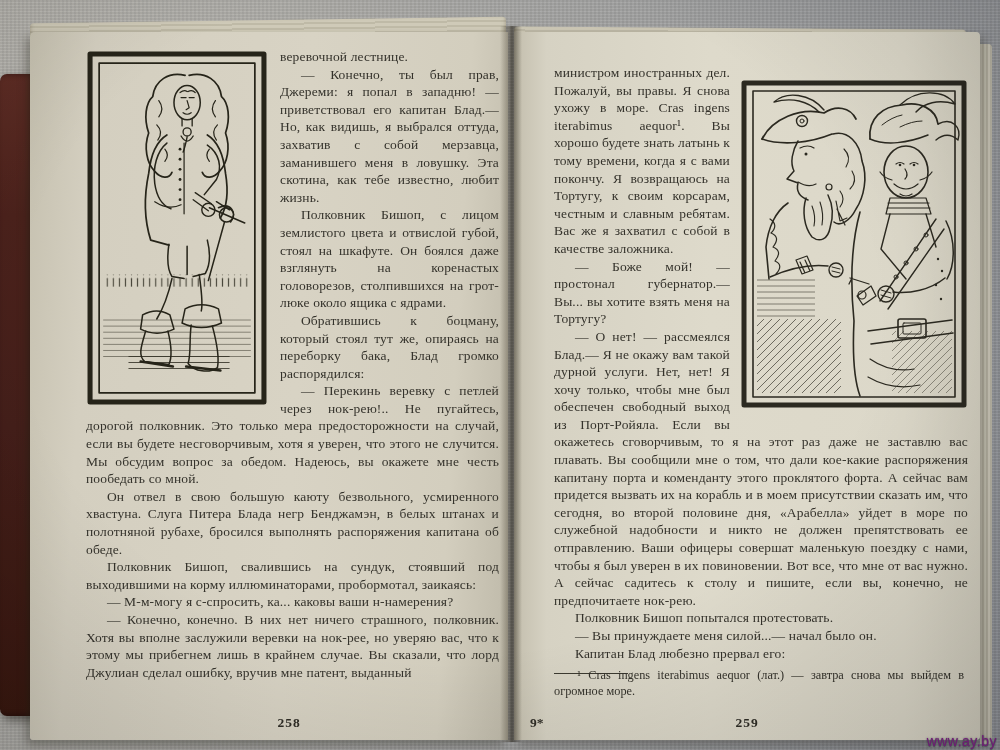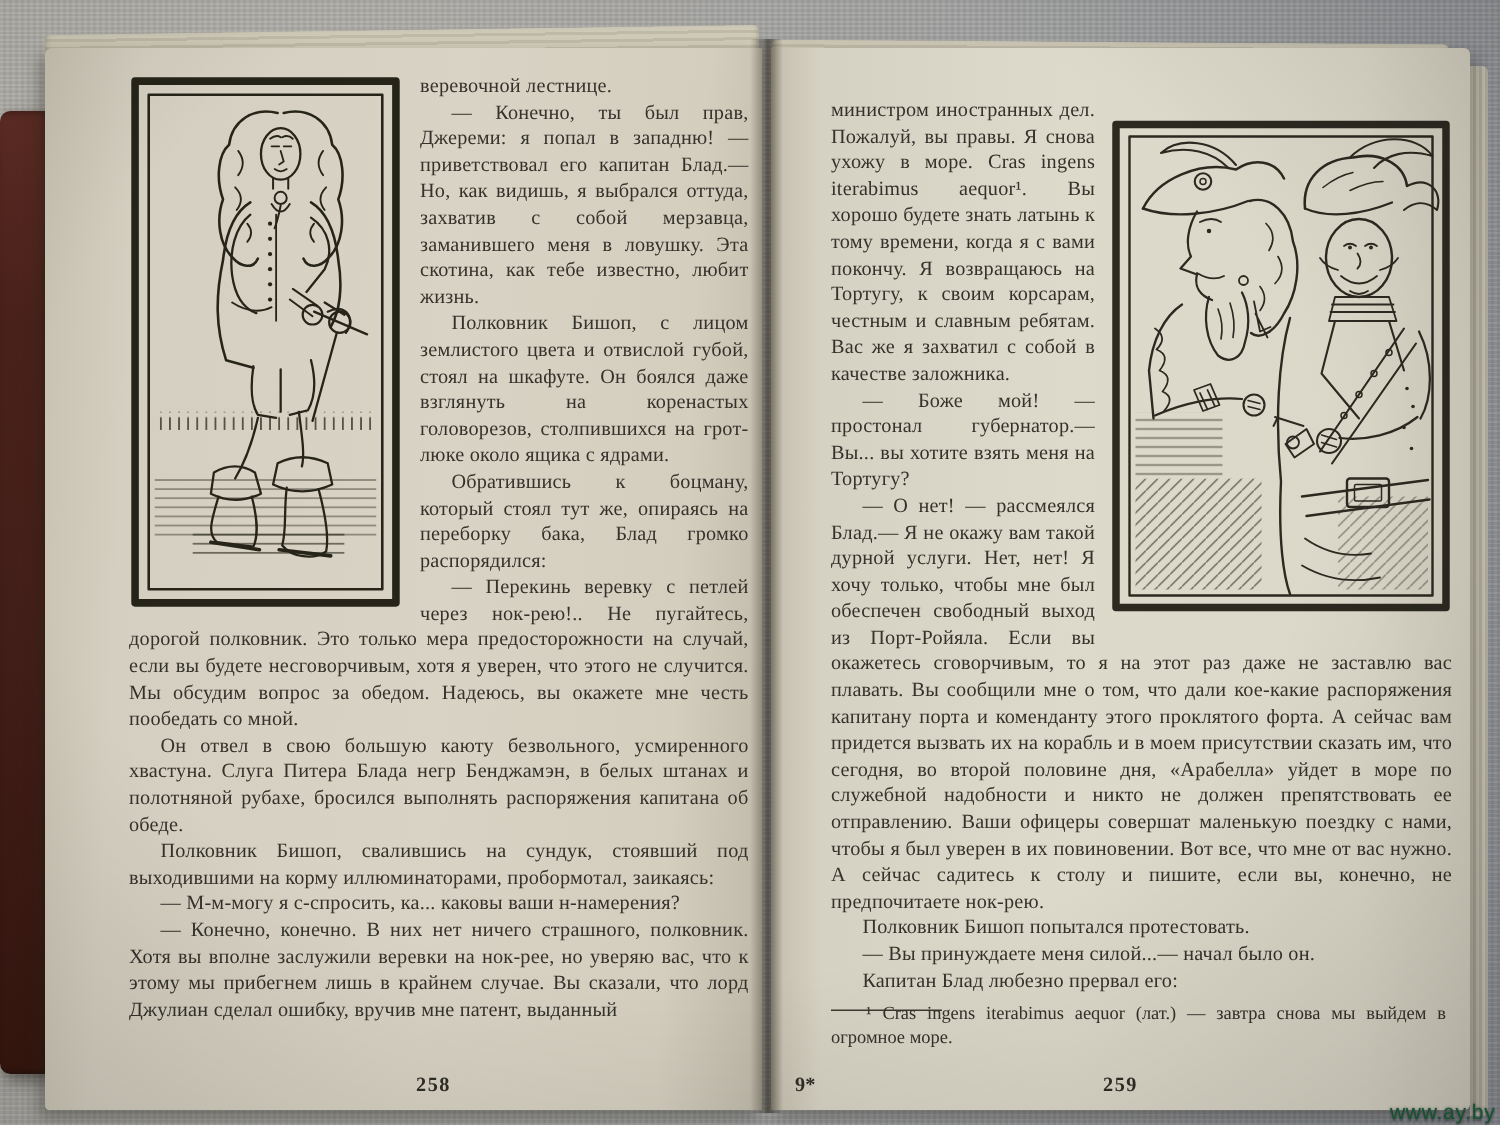--- a/index.html
+++ b/index.html
@@ -81,21 +81,21 @@
     font-size:13.5px;font-weight:bold;color:#2f2d26;letter-spacing:1px;
   }
   .page-left .folio{padding-left:40px;}
   .sig-mark{
     position:absolute;bottom:9px;left:16px;
     font-size:13.5px;font-weight:bold;color:#2f2d26;
   }
   .watermark{
     position:absolute;right:3px;bottom:1px;z-index:11;
     font-family:"Liberation Sans", sans-serif;font-size:14px;letter-spacing:.5px;
-    color:#14532d;text-shadow:0 0 2px rgba(72,75,83,.95), 0 1px 1px rgba(60,62,70,.7);
+    color:#701a75;text-shadow:0 0 2px rgba(72,75,83,.95), 0 1px 1px rgba(60,62,70,.7);
   }
   .vignette{
     position:absolute;inset:0;z-index:10;pointer-events:none;
     background:radial-gradient(ellipse at 45% 42%, rgba(0,0,0,0) 55%, rgba(0,0,0,.16) 100%);
   }
 </style>
 </head>
 <body>
 
 <div class="fabric"></div>

